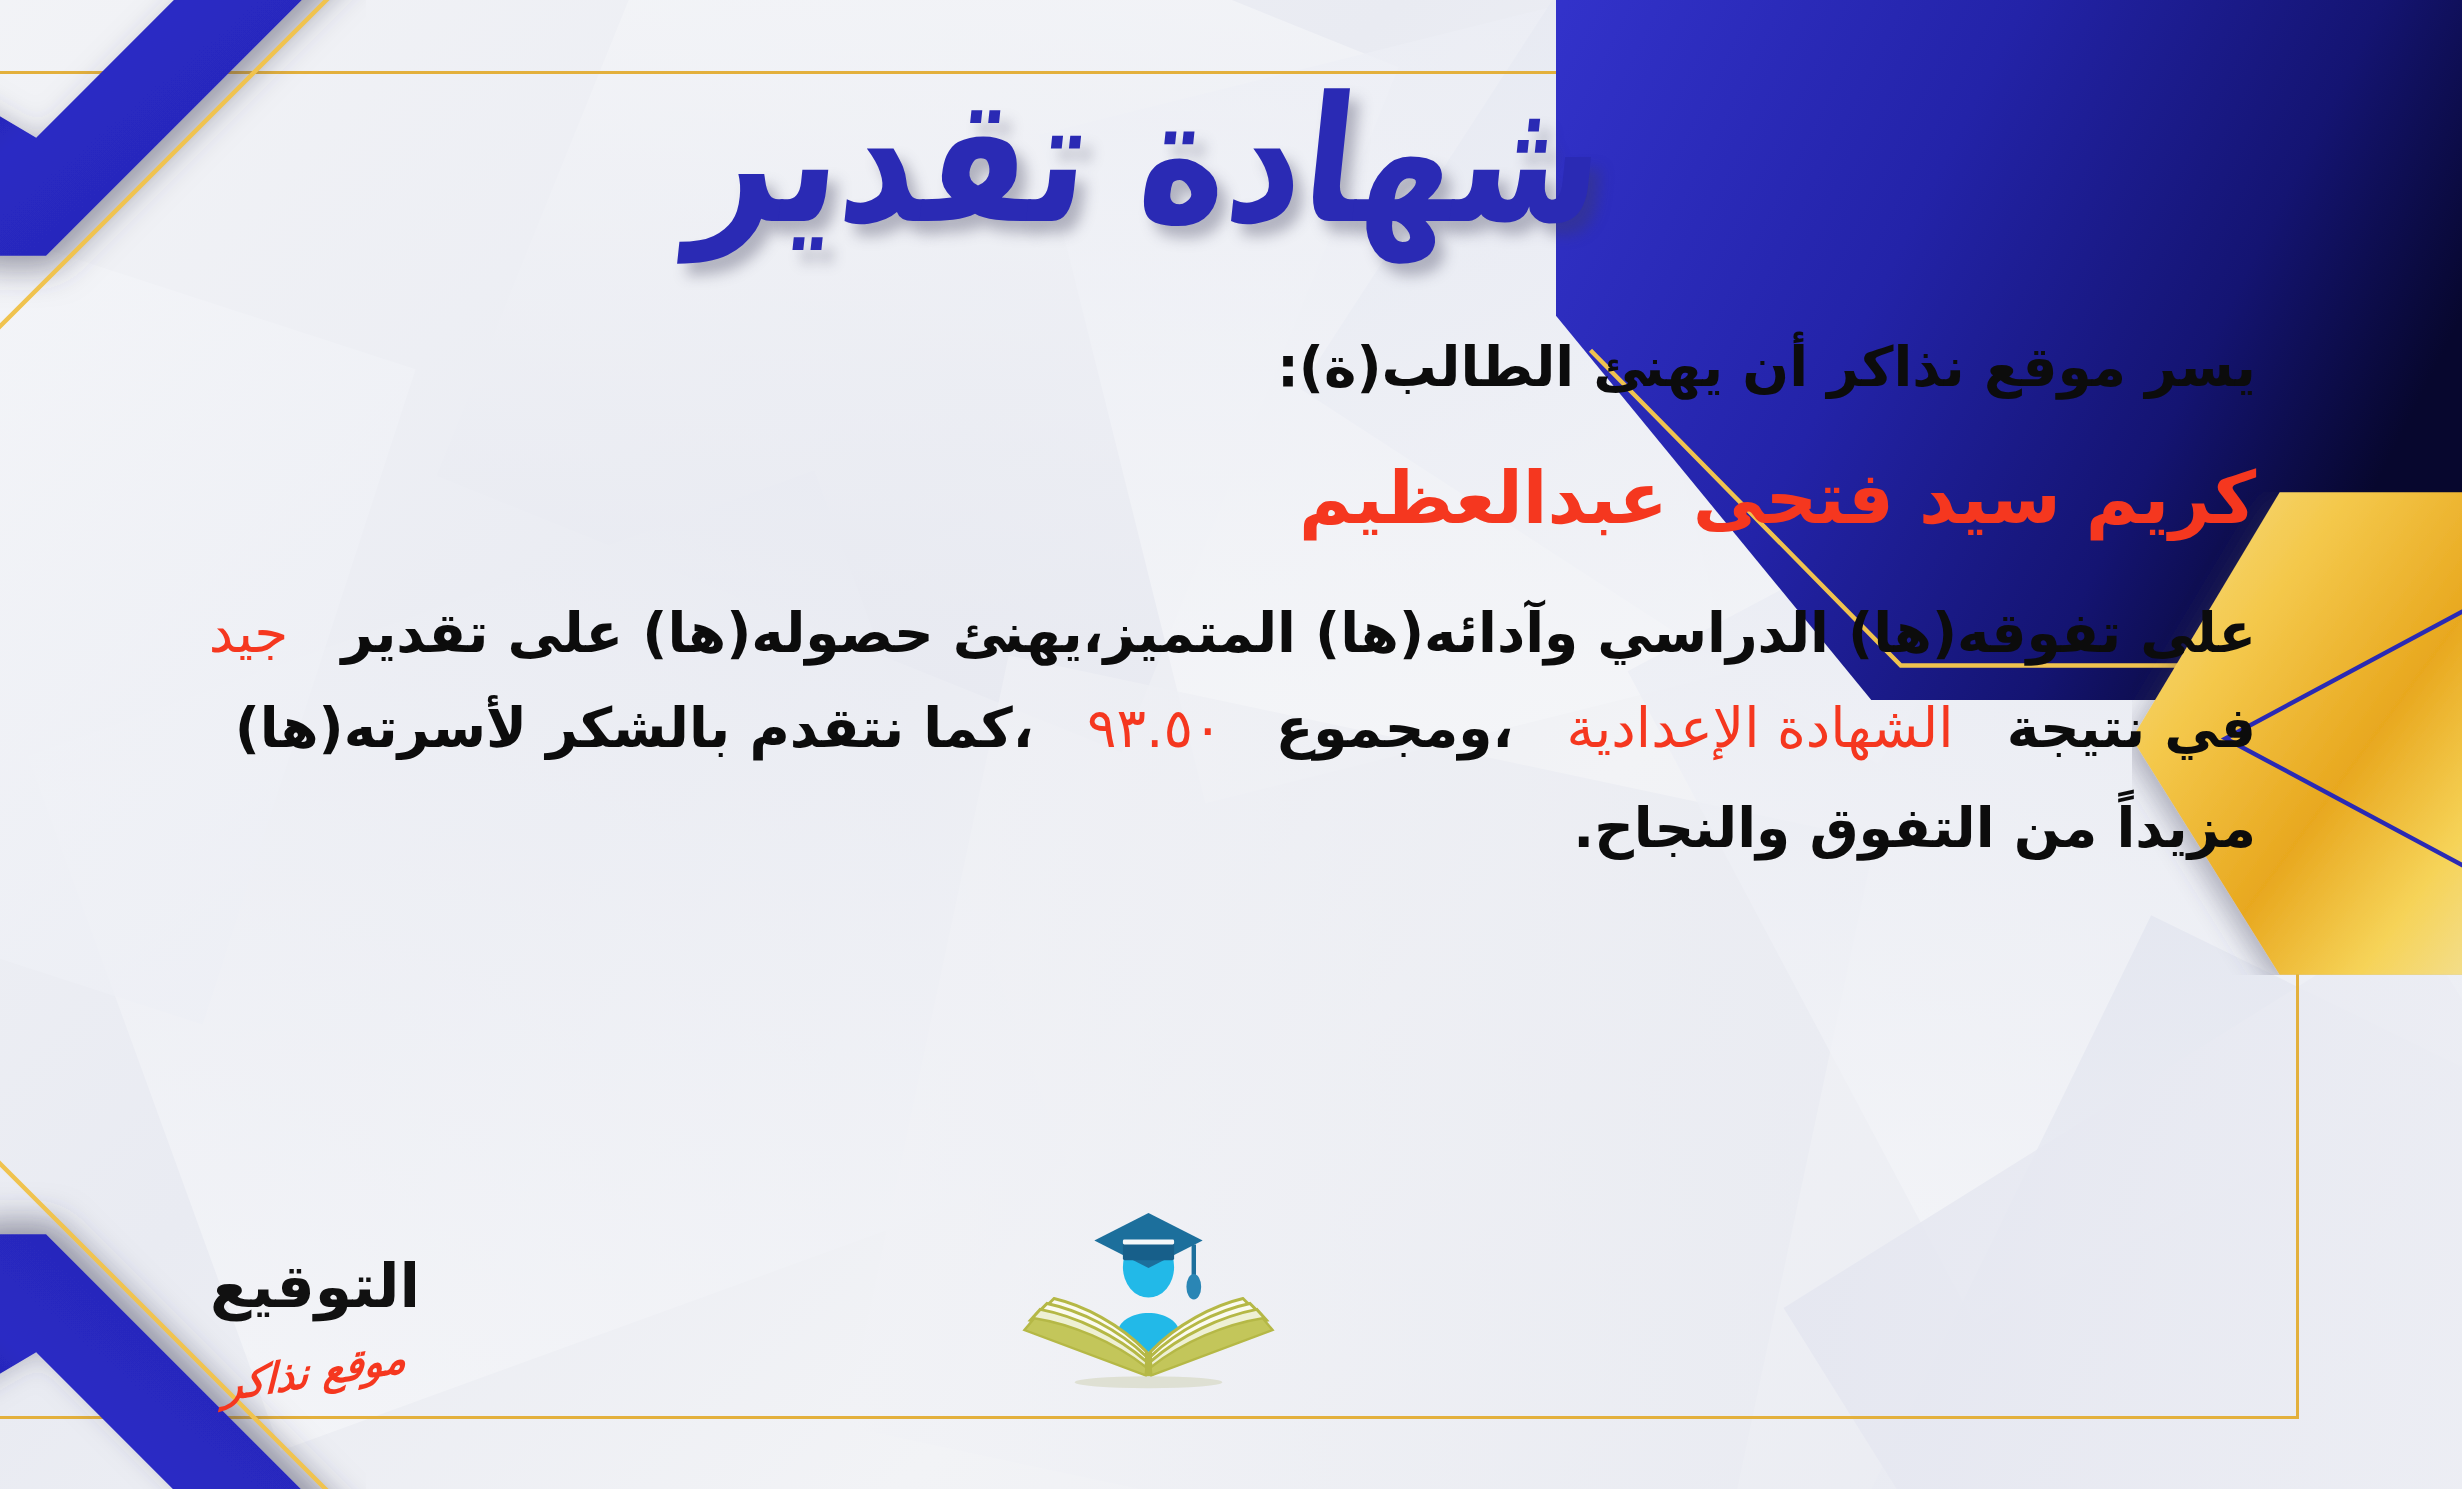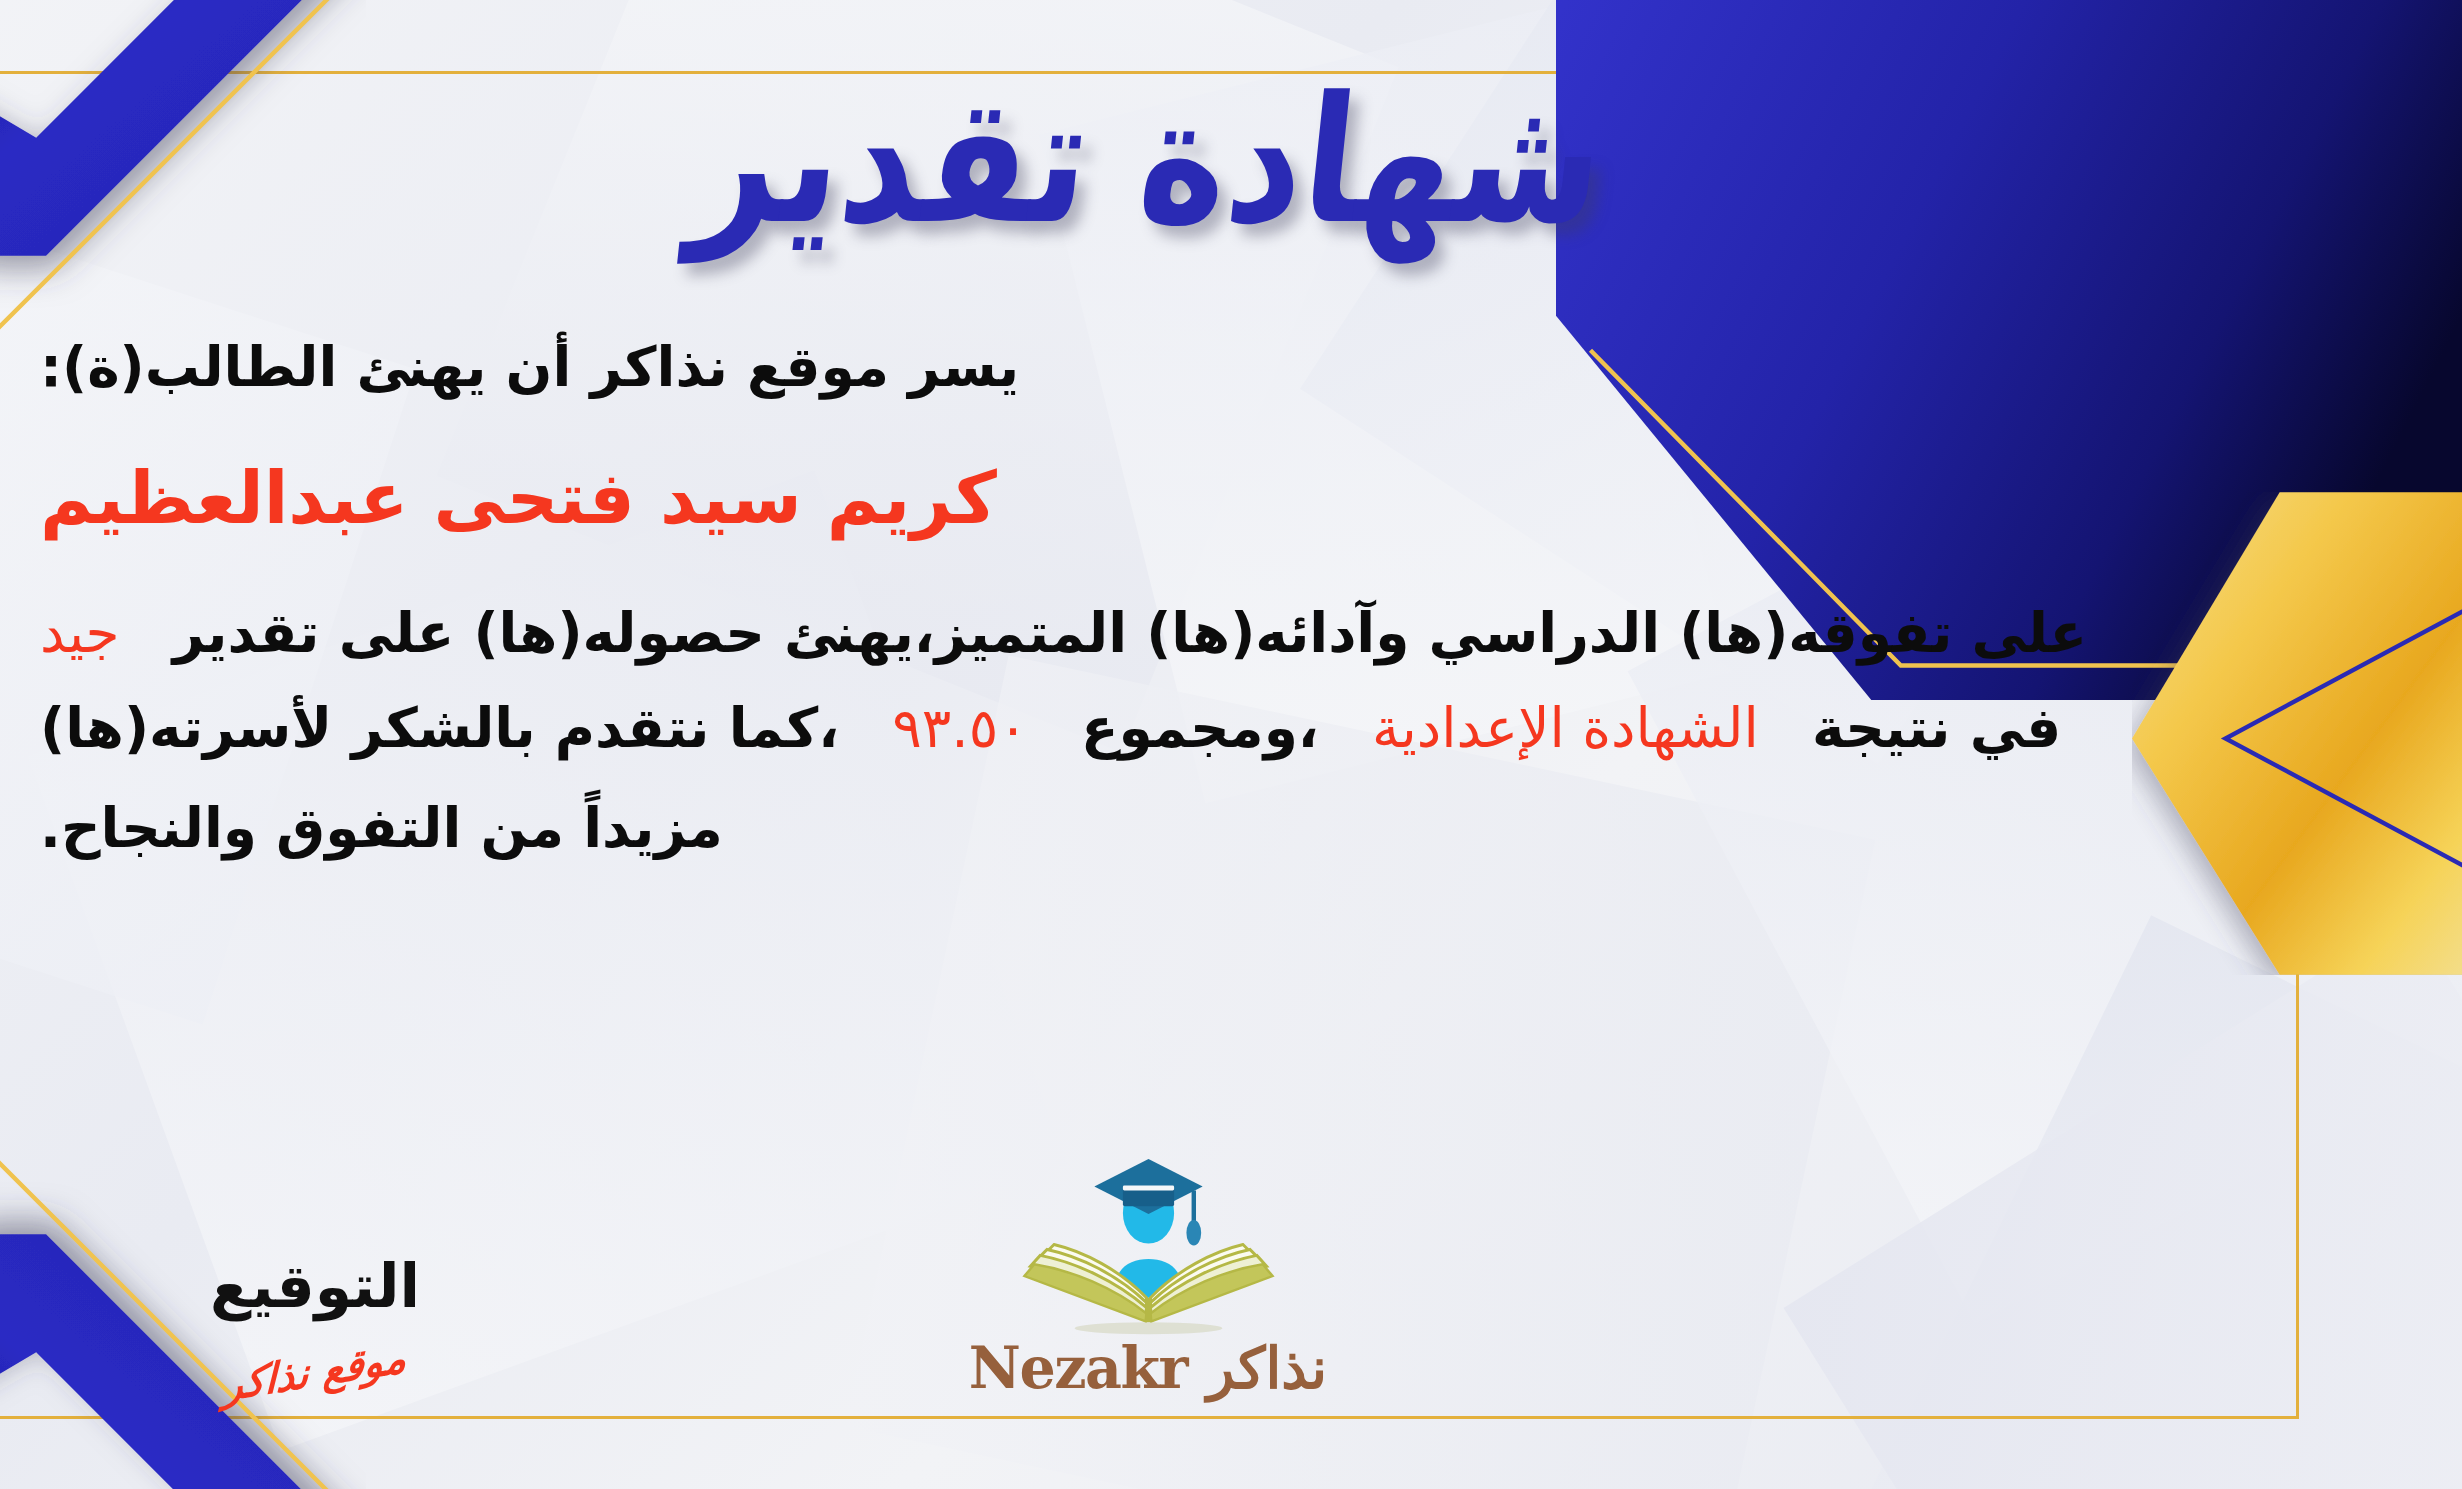--- a/index.html
+++ b/index.html
@@ -132,21 +132,21 @@
     letter-spacing: -5.9px;
     text-shadow: 10.8px 9.8px 12.8px rgba(60,60,90,.35);
     transform: skewX(-6deg) scaleY(1.18);
     direction: rtl;
     white-space: nowrap;
   }
 
   .body-block {
     margin-top: 81px;
     width: 2216px;
-    text-align: left;
+    text-align: right;
     direction: rtl;
     color: #0c0c0c;
     font-size: 55px;
     line-height: 1.72;
     font-weight: 600;
   }
   .body-line { white-space: nowrap; }
   .line-greeting { margin-bottom: 21.7px; }
   .student-name {
     color: #f5371f;
@@ -385,18 +385,17 @@
         <path d="M264 332 C330 280 416 244 492 232 L512 256 L266 348 Z" fill="#c3c65a" stroke="#b5b846" stroke-width="5"></path>
 
         <path d="M256 300 C202 244 128 206 68 192 L50 210 C106 226 190 266 254 316 Z" fill="#fbfbf0" stroke="#b5b846" stroke-width="6"></path>
         <path d="M256 310 C198 254 120 216 54 202 L34 222 C100 236 188 278 254 326 Z" fill="#fbfbf0" stroke="#b5b846" stroke-width="6"></path>
         <path d="M256 320 C194 266 112 228 40 214 L20 236 C92 250 184 292 254 336 Z" fill="#eef0d4" stroke="#b5b846" stroke-width="6"></path>
         <path d="M256 332 C190 280 104 244 28 232 L8 256 L254 348 Z" fill="#c3c65a" stroke="#b5b846" stroke-width="5"></path>
 
         <path d="M254 300 L254 350 L266 350 L266 300 Z" fill="#b5b846"></path>
         <ellipse cx="260" cy="362" rx="150" ry="12" fill="#cdd0b2" opacity=".5"></ellipse>
       </svg>
-      <div class="logo-word">نذاكر Nezakr</div>
     </div>
   </div>
 
 </div>
 
 
 </body></html>

